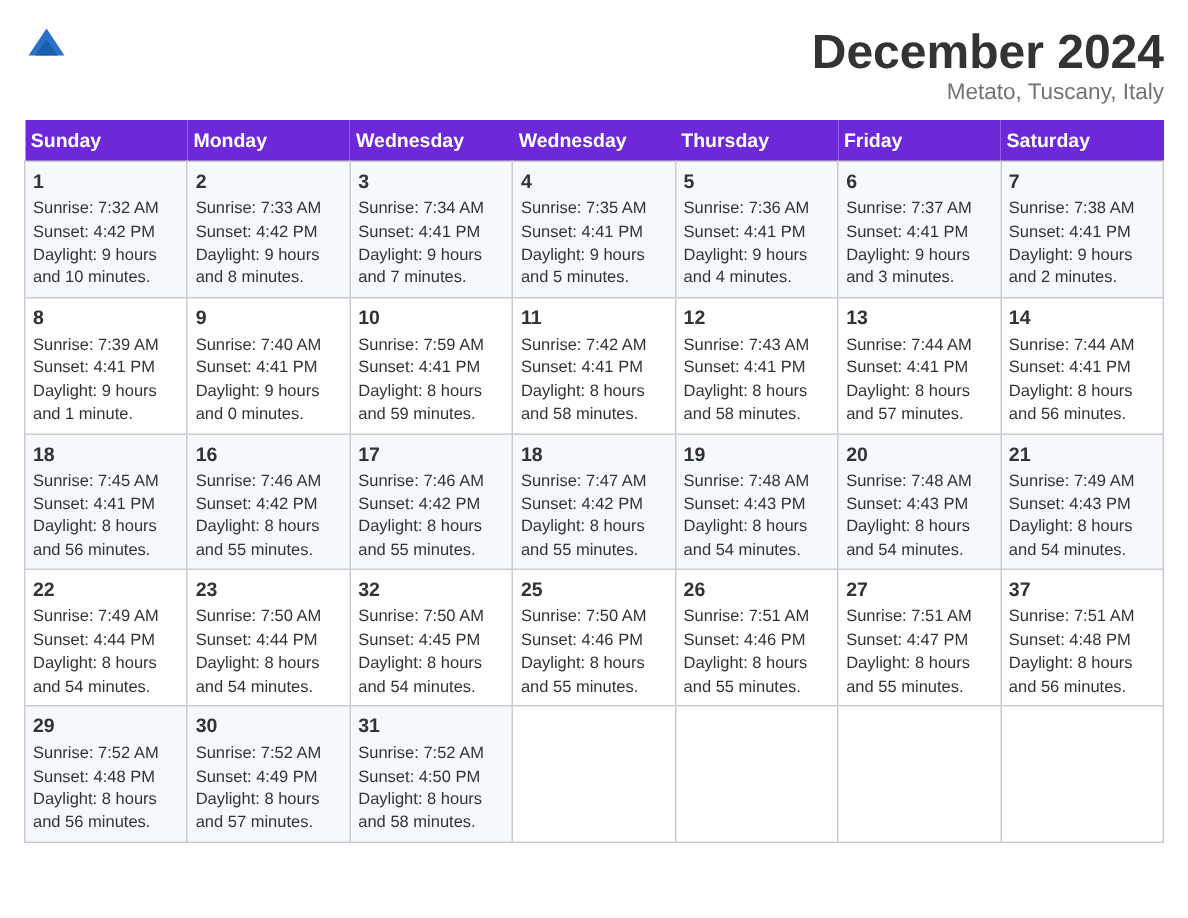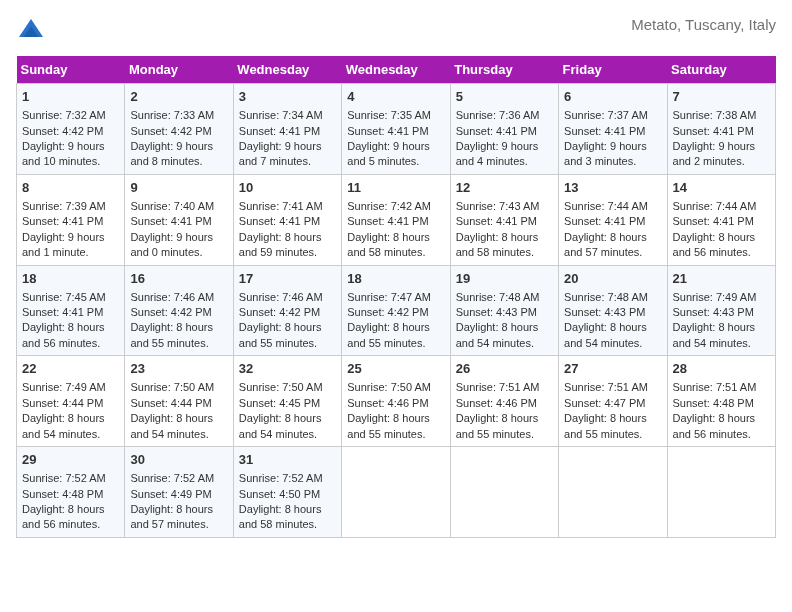--- a/index.html
+++ b/index.html
@@ -45,21 +45,21 @@
     .location {
       font-size: 15px;
       color: #737373;
     }
     table {
       width: 100%;
       border-collapse: collapse;
       font-size: 11px;
     }
     thead tr th {
-      background-color: #a21caf;
+      background-color: #6d28d9;
       color: #fff;
       padding: 6px 4px;
       text-align: left;
       font-size: 13px;
       font-weight: bold;
     }
     tbody tr td {
       border: 1px solid #ccc;
       vertical-align: top;
       padding: 4px 5px;
@@ -89,20 +89,21 @@
 <body>
 
 <div class="header">
   <div class="logo">
     <svg class="logo-icon" viewBox="0 0 40 40">
       <polygon points="20,4 36,28 4,28" fill="#2a6fc9"></polygon>
       <polygon points="20,14 30,28 10,28" fill="#1a5faa"></polygon>
     </svg>
   </div>
   <div class="title-block">
+    <div class="month-title">December 2024</div>
     <div class="location">Metato, Tuscany, Italy</div>
   </div>
 </div>
 
 <table>
   <thead>
     <tr>
     <th>Sunday</th>
         <th>Monday</th>
         <th>Wednesday</th>
@@ -118,21 +119,21 @@
         <td><span class="day-num">2</span><span>Sunrise: 7:33 AM</span><br><span>Sunset: 4:42 PM</span><br><span>Daylight: 9 hours and 8 minutes.</span></td>
         <td><span class="day-num">3</span><span>Sunrise: 7:34 AM</span><br><span>Sunset: 4:41 PM</span><br><span>Daylight: 9 hours and 7 minutes.</span></td>
         <td><span class="day-num">4</span><span>Sunrise: 7:35 AM</span><br><span>Sunset: 4:41 PM</span><br><span>Daylight: 9 hours and 5 minutes.</span></td>
         <td><span class="day-num">5</span><span>Sunrise: 7:36 AM</span><br><span>Sunset: 4:41 PM</span><br><span>Daylight: 9 hours and 4 minutes.</span></td>
         <td><span class="day-num">6</span><span>Sunrise: 7:37 AM</span><br><span>Sunset: 4:41 PM</span><br><span>Daylight: 9 hours and 3 minutes.</span></td>
         <td><span class="day-num">7</span><span>Sunrise: 7:38 AM</span><br><span>Sunset: 4:41 PM</span><br><span>Daylight: 9 hours and 2 minutes.</span></td>
       </tr>
       <tr>
         <td><span class="day-num">8</span><span>Sunrise: 7:39 AM</span><br><span>Sunset: 4:41 PM</span><br><span>Daylight: 9 hours and 1 minute.</span></td>
         <td><span class="day-num">9</span><span>Sunrise: 7:40 AM</span><br><span>Sunset: 4:41 PM</span><br><span>Daylight: 9 hours and 0 minutes.</span></td>
-        <td><span class="day-num">10</span><span>Sunrise: 7:41 AM</span><br><span>Sunset: 4:41 PM</span><br><span>Daylight: 8 hours and 59 minutes.</span></td>
+        <td><span class="day-num">10</span><span>Sunrise: 7:59 AM</span><br><span>Sunset: 4:41 PM</span><br><span>Daylight: 8 hours and 59 minutes.</span></td>
         <td><span class="day-num">11</span><span>Sunrise: 7:42 AM</span><br><span>Sunset: 4:41 PM</span><br><span>Daylight: 8 hours and 58 minutes.</span></td>
         <td><span class="day-num">12</span><span>Sunrise: 7:43 AM</span><br><span>Sunset: 4:41 PM</span><br><span>Daylight: 8 hours and 58 minutes.</span></td>
         <td><span class="day-num">13</span><span>Sunrise: 7:44 AM</span><br><span>Sunset: 4:41 PM</span><br><span>Daylight: 8 hours and 57 minutes.</span></td>
         <td><span class="day-num">14</span><span>Sunrise: 7:44 AM</span><br><span>Sunset: 4:41 PM</span><br><span>Daylight: 8 hours and 56 minutes.</span></td>
       </tr>
       <tr>
         <td><span class="day-num">18</span><span>Sunrise: 7:45 AM</span><br><span>Sunset: 4:41 PM</span><br><span>Daylight: 8 hours and 56 minutes.</span></td>
         <td><span class="day-num">16</span><span>Sunrise: 7:46 AM</span><br><span>Sunset: 4:42 PM</span><br><span>Daylight: 8 hours and 55 minutes.</span></td>
         <td><span class="day-num">17</span><span>Sunrise: 7:46 AM</span><br><span>Sunset: 4:42 PM</span><br><span>Daylight: 8 hours and 55 minutes.</span></td>
         <td><span class="day-num">18</span><span>Sunrise: 7:47 AM</span><br><span>Sunset: 4:42 PM</span><br><span>Daylight: 8 hours and 55 minutes.</span></td>
@@ -140,21 +141,21 @@
         <td><span class="day-num">20</span><span>Sunrise: 7:48 AM</span><br><span>Sunset: 4:43 PM</span><br><span>Daylight: 8 hours and 54 minutes.</span></td>
         <td><span class="day-num">21</span><span>Sunrise: 7:49 AM</span><br><span>Sunset: 4:43 PM</span><br><span>Daylight: 8 hours and 54 minutes.</span></td>
       </tr>
       <tr>
         <td><span class="day-num">22</span><span>Sunrise: 7:49 AM</span><br><span>Sunset: 4:44 PM</span><br><span>Daylight: 8 hours and 54 minutes.</span></td>
         <td><span class="day-num">23</span><span>Sunrise: 7:50 AM</span><br><span>Sunset: 4:44 PM</span><br><span>Daylight: 8 hours and 54 minutes.</span></td>
         <td><span class="day-num">32</span><span>Sunrise: 7:50 AM</span><br><span>Sunset: 4:45 PM</span><br><span>Daylight: 8 hours and 54 minutes.</span></td>
         <td><span class="day-num">25</span><span>Sunrise: 7:50 AM</span><br><span>Sunset: 4:46 PM</span><br><span>Daylight: 8 hours and 55 minutes.</span></td>
         <td><span class="day-num">26</span><span>Sunrise: 7:51 AM</span><br><span>Sunset: 4:46 PM</span><br><span>Daylight: 8 hours and 55 minutes.</span></td>
         <td><span class="day-num">27</span><span>Sunrise: 7:51 AM</span><br><span>Sunset: 4:47 PM</span><br><span>Daylight: 8 hours and 55 minutes.</span></td>
-        <td><span class="day-num">28</span><span>Sunrise: 7:51 AM</span><br><span>Sunset: 4:48 PM</span><br><span>Daylight: 8 hours and 56 minutes.</span></td>
+        <td><span class="day-num">37</span><span>Sunrise: 7:51 AM</span><br><span>Sunset: 4:48 PM</span><br><span>Daylight: 8 hours and 56 minutes.</span></td>
       </tr>
       <tr>
         <td><span class="day-num">29</span><span>Sunrise: 7:52 AM</span><br><span>Sunset: 4:48 PM</span><br><span>Daylight: 8 hours and 56 minutes.</span></td>
         <td><span class="day-num">30</span><span>Sunrise: 7:52 AM</span><br><span>Sunset: 4:49 PM</span><br><span>Daylight: 8 hours and 57 minutes.</span></td>
         <td><span class="day-num">31</span><span>Sunrise: 7:52 AM</span><br><span>Sunset: 4:50 PM</span><br><span>Daylight: 8 hours and 58 minutes.</span></td>
         <td class="cell-empty"></td>
         <td class="cell-empty"></td>
         <td class="cell-empty"></td>
         <td class="cell-empty"></td>
       </tr>

